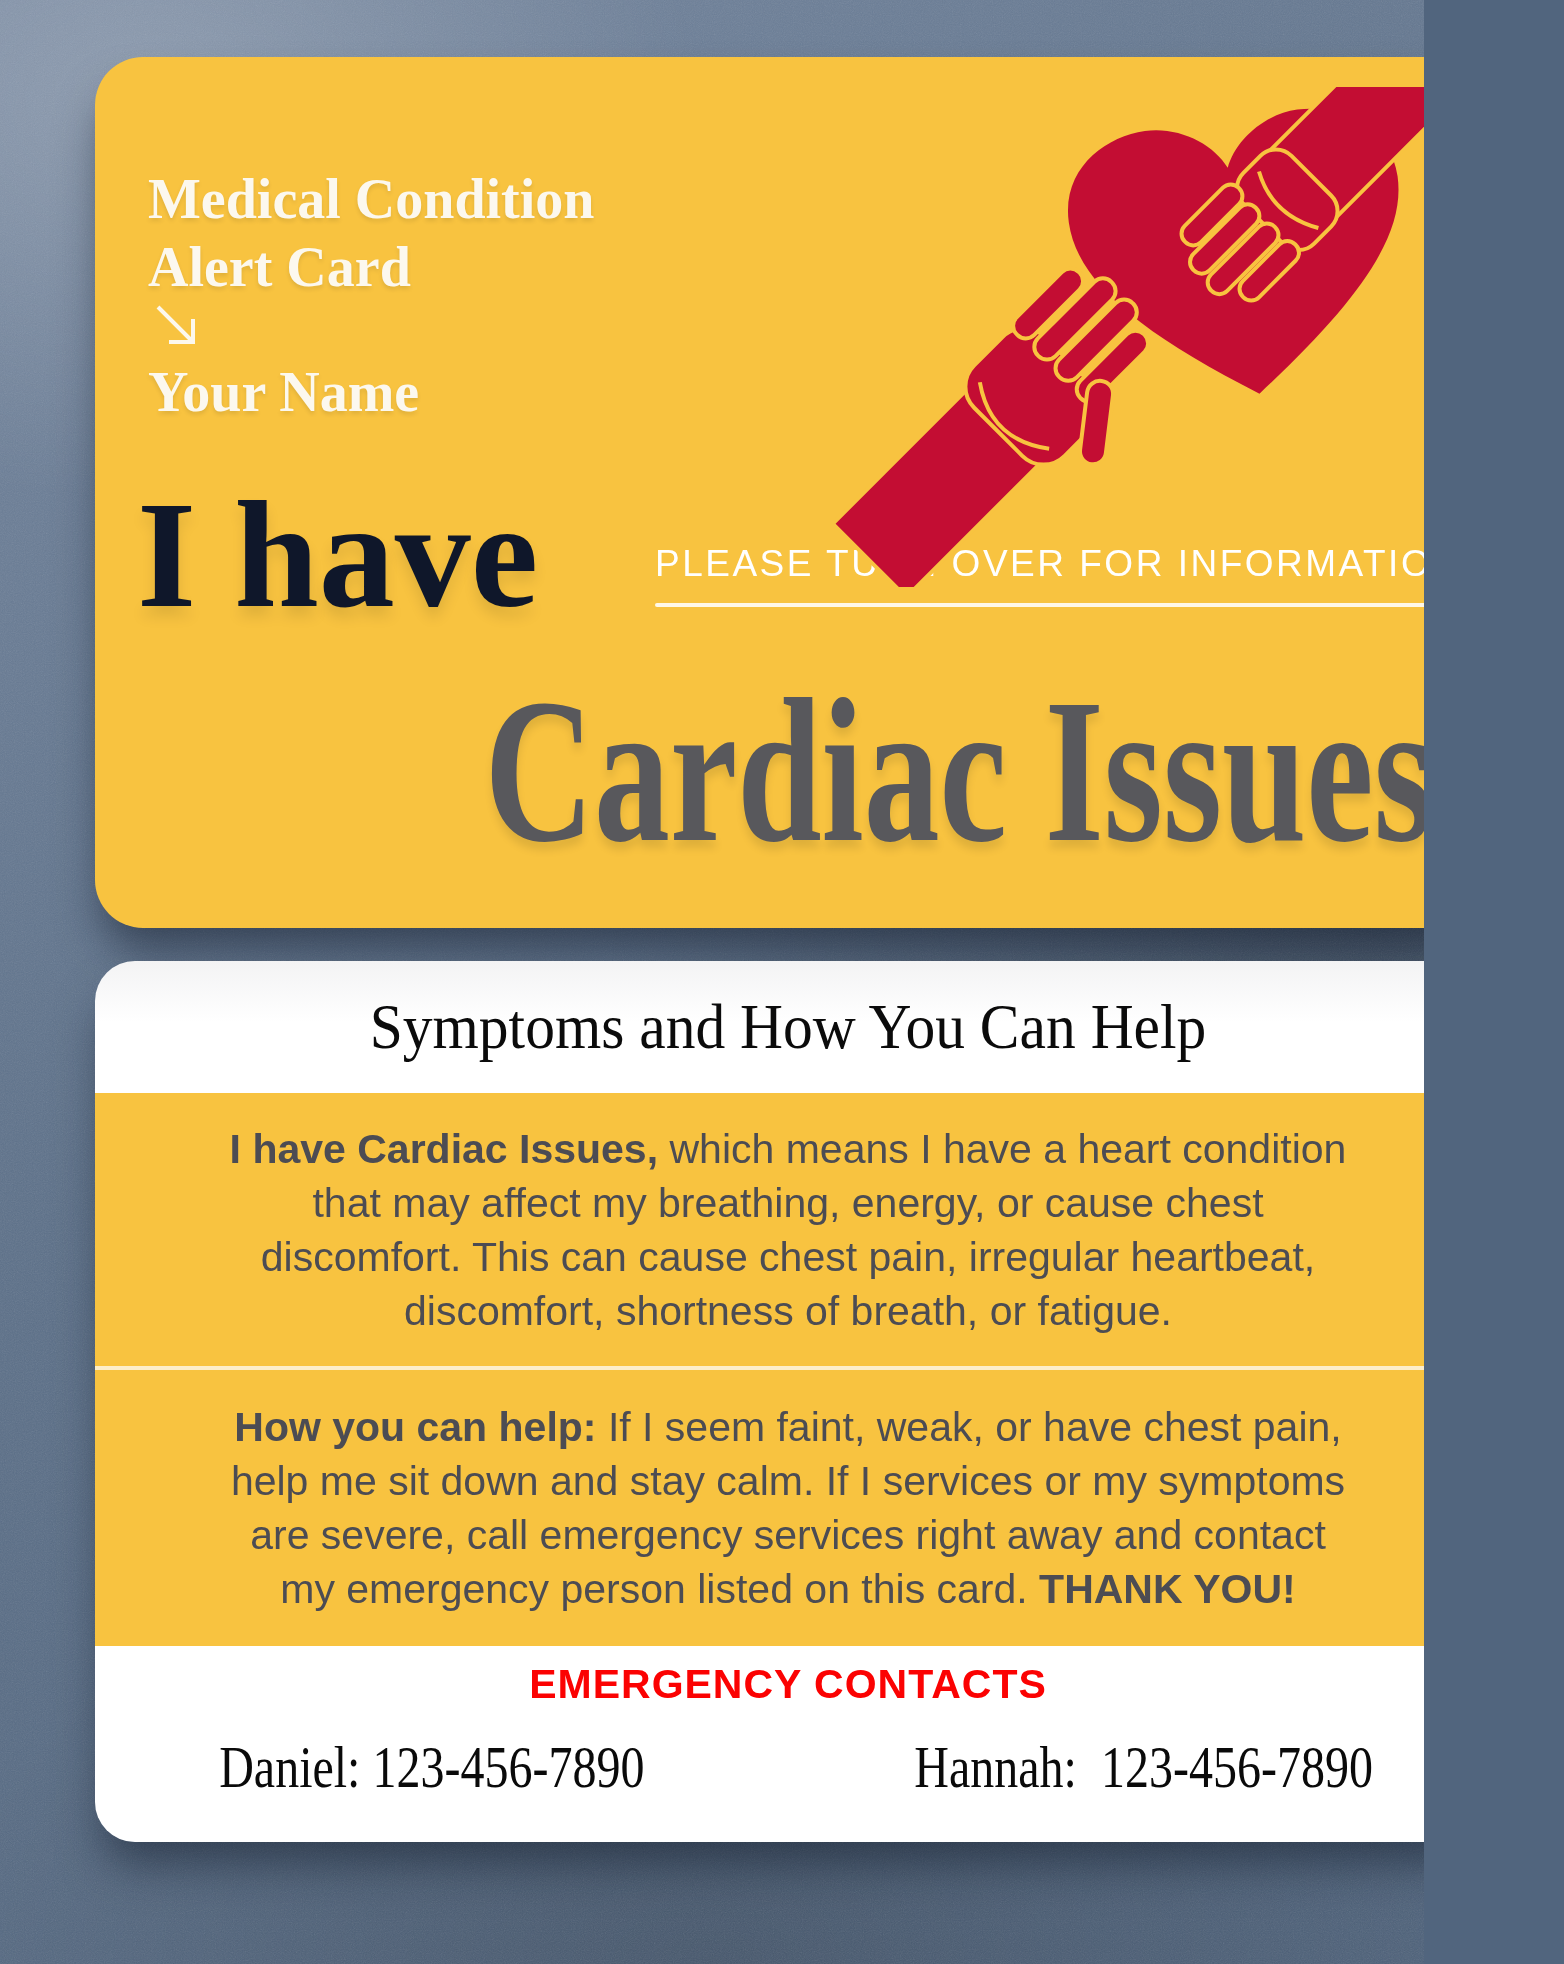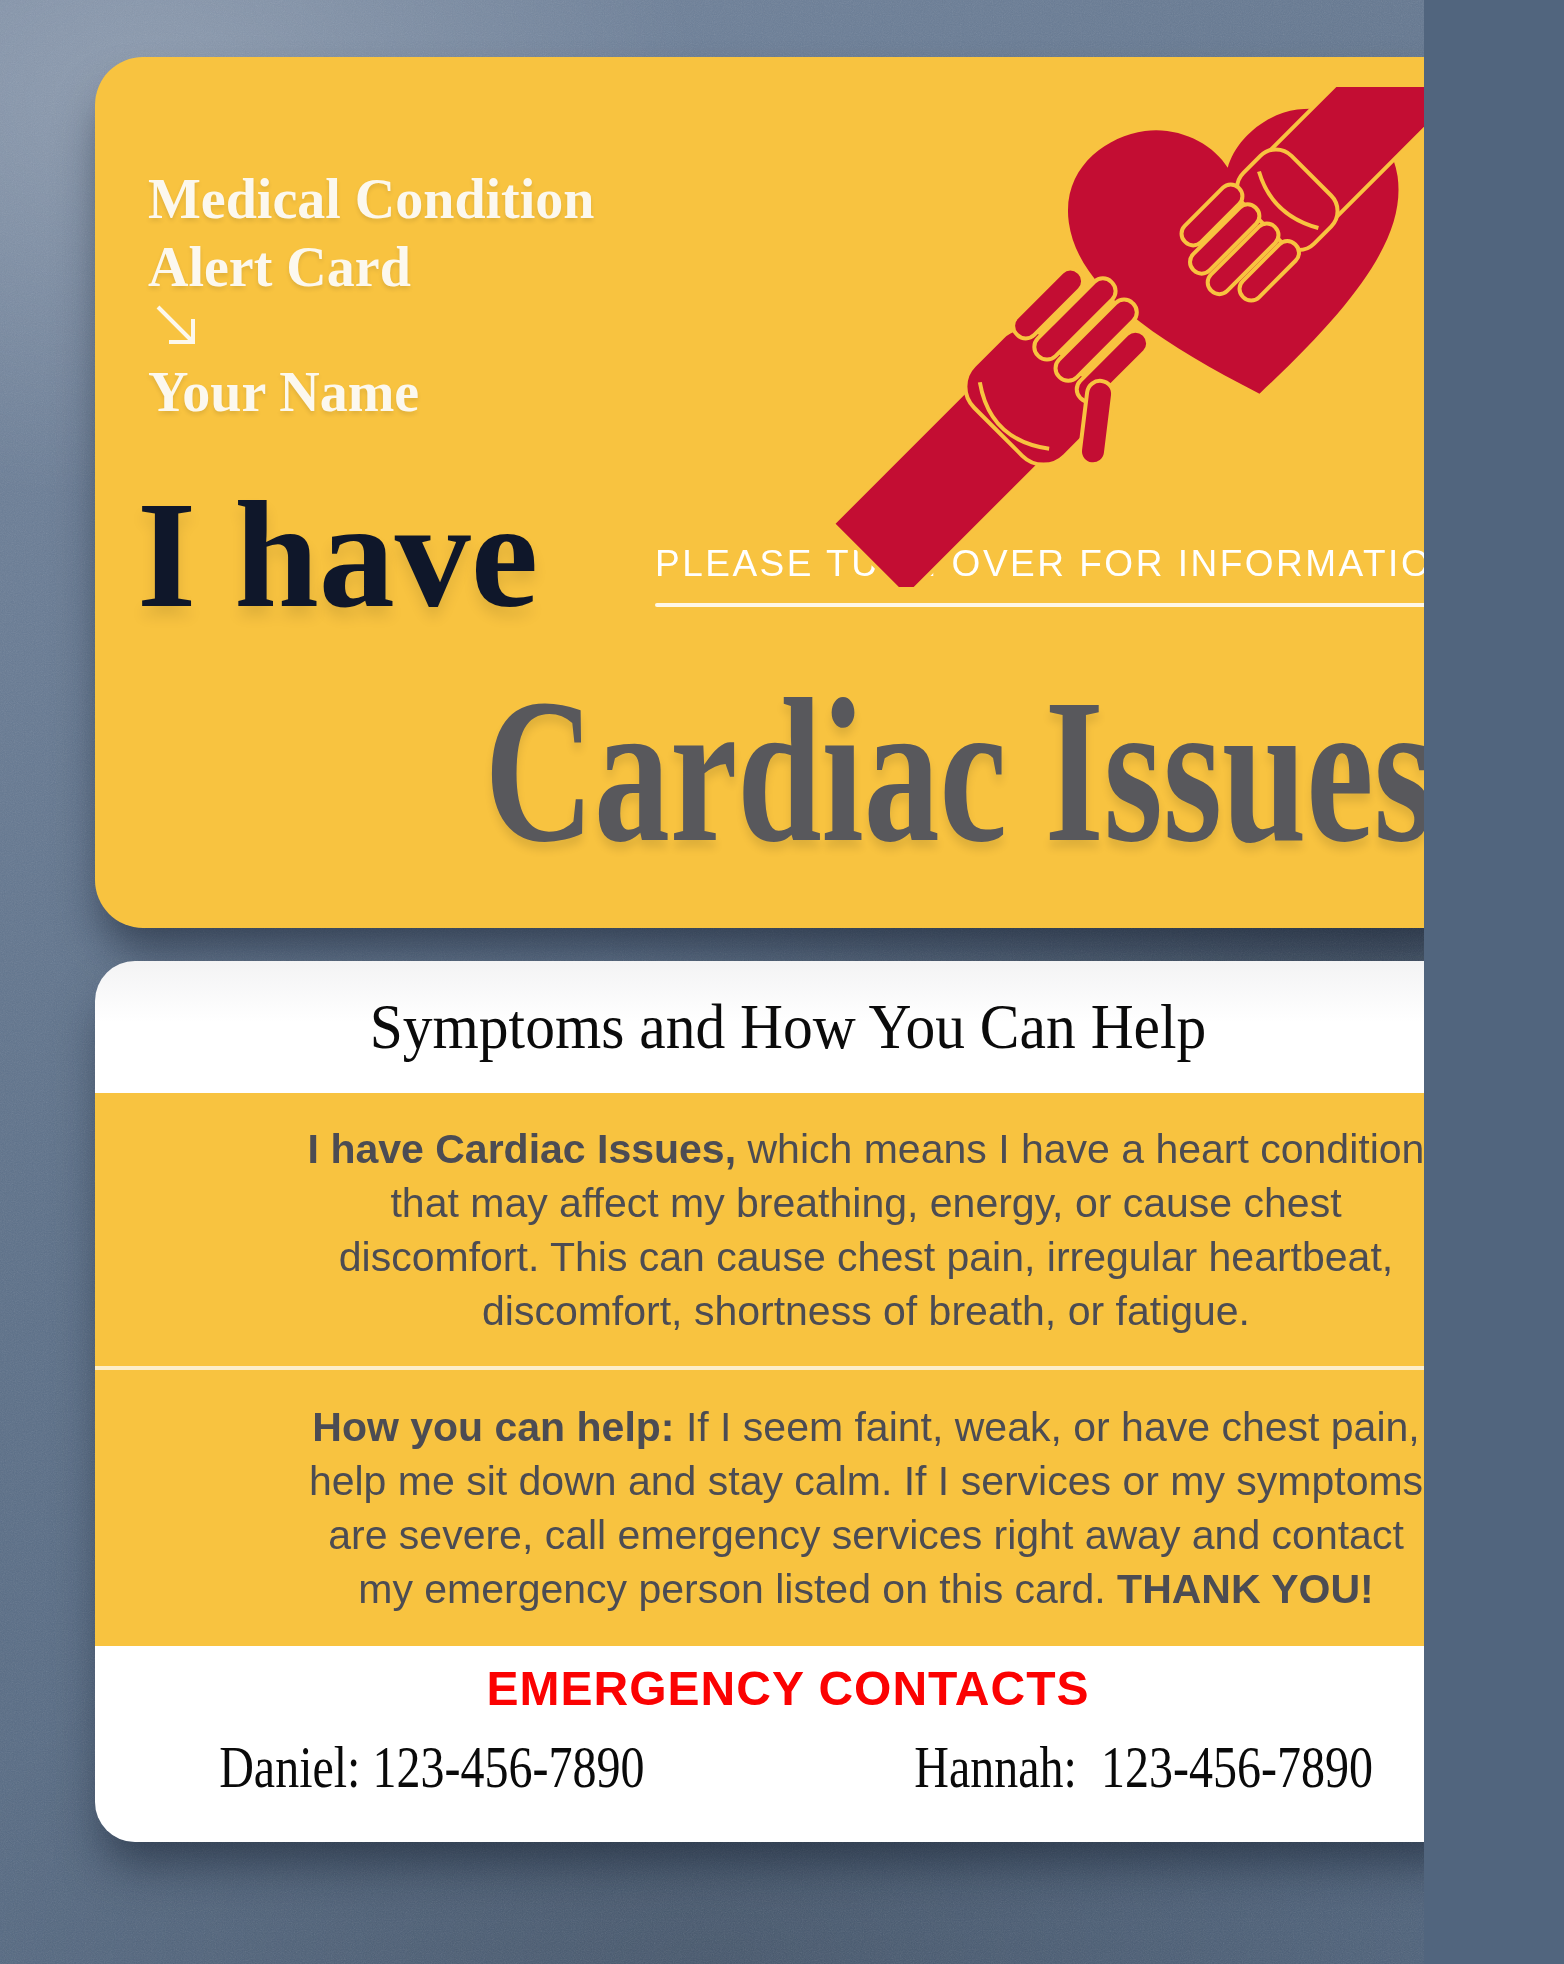--- a/index.html
+++ b/index.html
@@ -60,29 +60,29 @@
   }
   .condition .dot{color:#E4E4E5;}
   .heart-wrap{position:absolute;left:740px;top:30px;width:660px;height:500px;}
   
   .back-heading{
     position:absolute;top:26px;left:0;width:100%;text-align:center;
     font-family:"Liberation Serif", serif;font-size:64px;line-height:80px;color:#0b0b0b;
     transform:scaleX(0.93);transform-origin:50% 50%;white-space:nowrap;
   }
   .yellow-band{position:absolute;top:132px;left:0;width:100%;height:553px;background:#F8C340;}
-  .block{position:absolute;left:0;width:100%;display:flex;align-items:center;justify-content:flex-end;}
+  .block{position:absolute;left:0;width:100%;display:flex;align-items:center;justify-content:center;}
   .block1{top:0;height:273px;}
   .block2{top:277px;height:276px;}
   .divider{position:absolute;top:273px;left:0;width:100%;height:4px;background:rgba(255,255,255,0.72);}
   .para{width:1230px;text-align:center;font-size:41px;line-height:54px;color:#4C4C53;}
   .para .b{font-weight:700;}
   .em-heading{
     position:absolute;top:700px;left:0;width:100%;text-align:center;
-    font-size:48px;font-weight:700;color:#FB0202;letter-spacing:1px;
+    font-size:41px;font-weight:700;color:#FB0202;letter-spacing:1px;
   }
   .contacts{
     position:absolute;top:772px;left:0;width:100%;display:flex;gap:37px;
   }
   .contact-cell{width:50%;text-align:center;}
   .contact{
     display:inline-block;white-space:pre;
     font-family:"Liberation Serif", serif;font-size:60px;color:#0a0a0a;
     transform:scaleX(0.80);transform-origin:50% 50%;
   }

